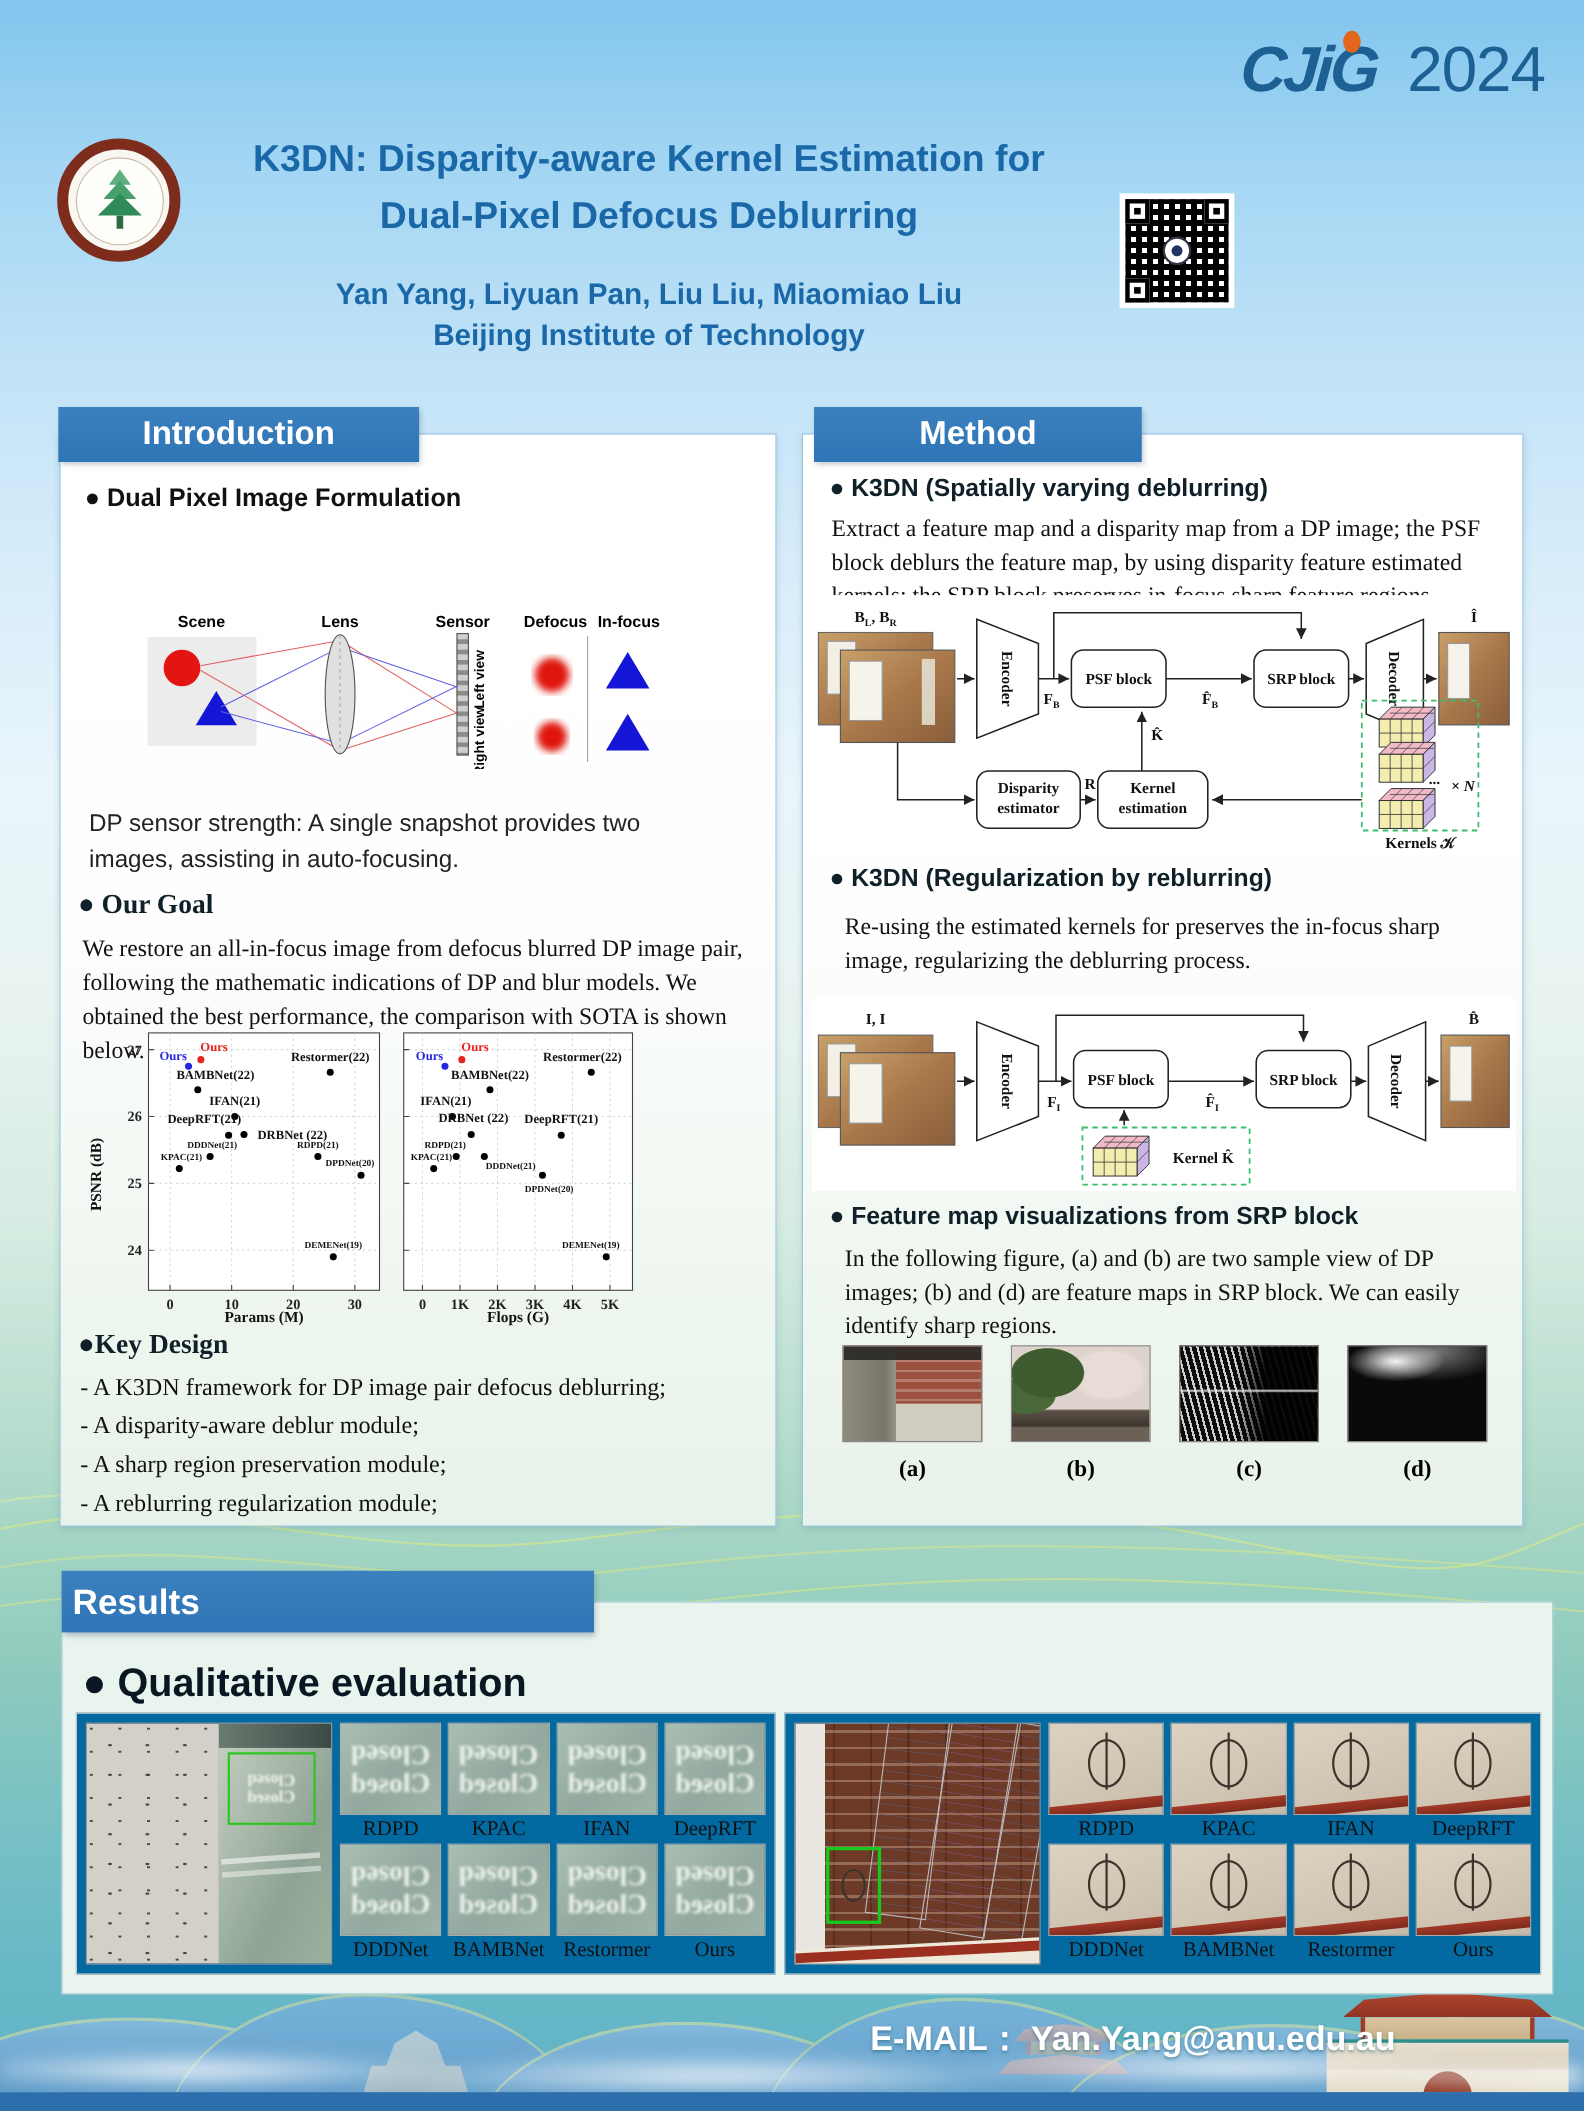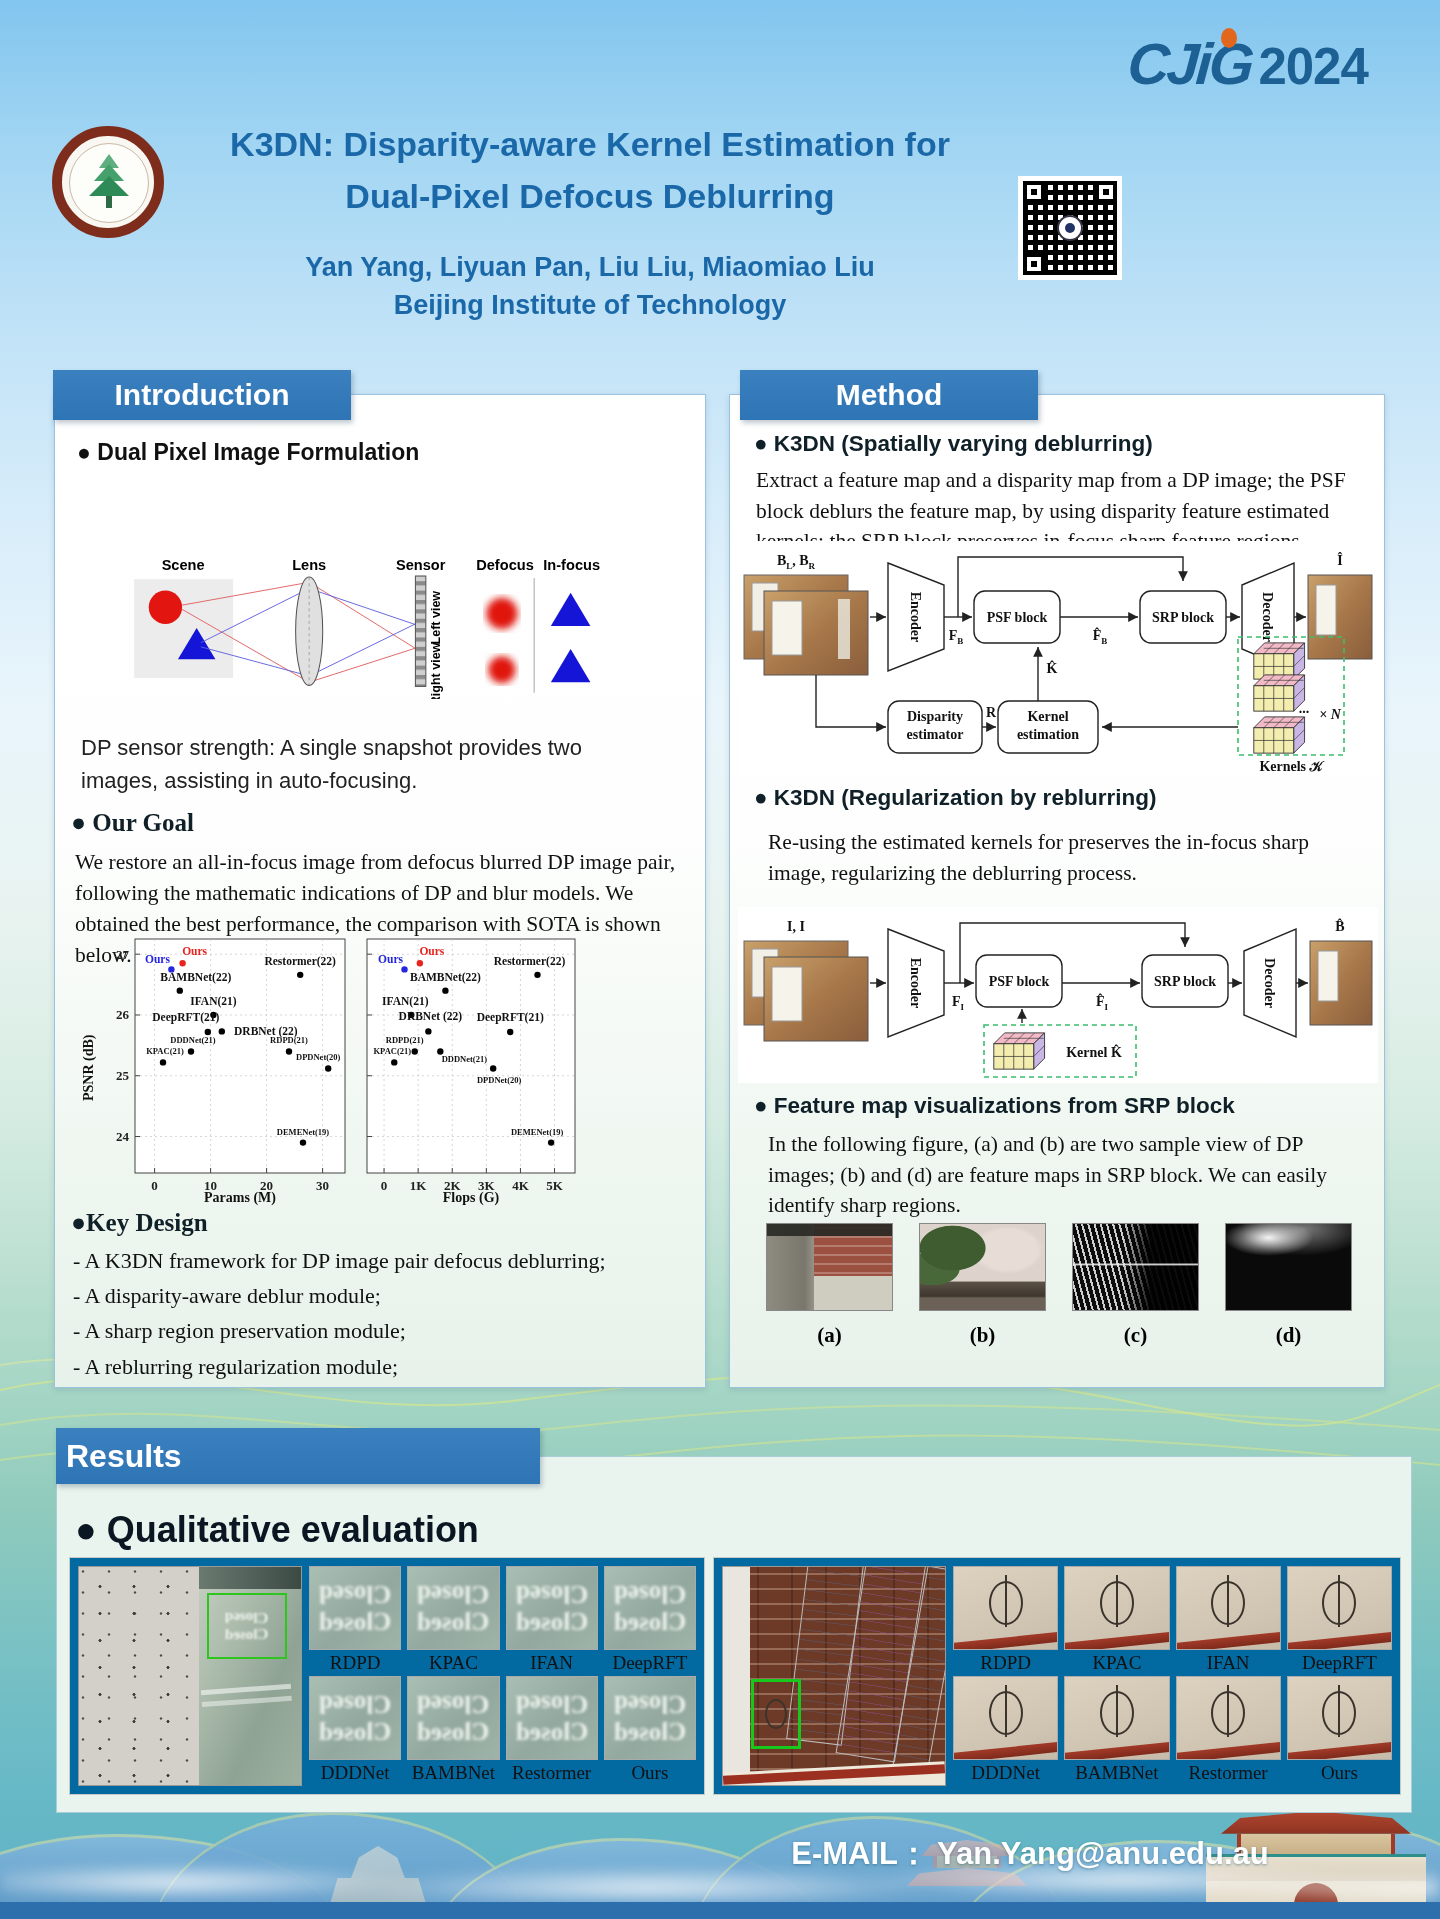--- a/index.html
+++ b/index.html
@@ -44,42 +44,42 @@
   .bit-inner{position:absolute;left:7px;top:7px;width:78px;height:78px;border-radius:50%;background:#fdfdf9;border:1px solid #c9b9a8;overflow:hidden;}
   .bit-tree{position:absolute;left:50%;top:10px;transform:translateX(-50%);width:0;height:0;}
   .tri{position:absolute;transform:translateX(-50%);width:0;height:0;border-left-style:solid;border-right-style:solid;border-left-color:transparent;border-right-color:transparent;}
   .t1{left:0;top:0;border-left-width:10px;border-right-width:10px;border-bottom:14px solid #5fae7f;}
   .t2{left:0;top:10px;border-left-width:15px;border-right-width:15px;border-bottom:17px solid #46a06c;}
   .t3{left:0;top:22px;border-left-width:20px;border-right-width:20px;border-bottom:20px solid #2e8b57;}
   .bit-trunk{position:absolute;left:50%;top:52px;transform:translateX(-50%);width:6px;height:12px;background:#2e6b45;}
   .cjig{position:absolute;left:1128px;top:30px;width:300px;height:80px;z-index:2;color:#1c6094;white-space:nowrap;}
   .cjig-word{font-size:58px;font-weight:bold;font-style:italic;letter-spacing:-3px;display:inline-block;transform:skewX(-4deg);}
   .cjig-dot{position:absolute;left:93px;top:-2px;width:16px;height:20px;border-radius:50%;background:#e2661c;}
-  .cjig-year{font-size:51px;font-weight:bold;margin-left:7px;letter-spacing:-1px;}
+  .cjig-year{font-size:58px;font-weight:normal;margin-left:28px;letter-spacing:-1px;}
   .title{position:absolute;left:170px;top:118px;width:840px;text-align:center;color:#1a68a8;font-weight:bold;font-size:34px;line-height:52px;z-index:2;}
   .authors{position:absolute;left:170px;top:252px;width:840px;text-align:center;color:#1a68a8;font-weight:bold;font-size:27px;z-index:2;}
   .affil{position:absolute;left:170px;top:290px;width:840px;text-align:center;color:#1a68a8;font-weight:bold;font-size:27px;z-index:2;}
   .qr{position:absolute;left:1018px;top:176px;width:104px;height:104px;background-color:#fff;border:5px solid #fff;box-sizing:border-box;z-index:2;
     background-image:
       repeating-linear-gradient(0deg,#000 0 5px,transparent 5px 10px),
       repeating-linear-gradient(90deg,#000 0 5px,transparent 5px 10px);}
   .qr .fp{position:absolute;width:22px;height:22px;border:4px solid #000;background:#fff;box-sizing:border-box;}
   .qr .fp::after{content:"";position:absolute;left:4px;top:4px;width:6px;height:6px;background:#000;}
   .fp.a{left:0;top:0;} .fp.b{right:0;top:0;} .fp.c{left:0;bottom:0;}
   .qr .ctr{position:absolute;left:50%;top:50%;transform:translate(-50%,-50%);width:26px;height:26px;border-radius:50%;background:#fff;border:2px solid #334;box-sizing:border-box;}
   .qr .ctr::after{content:"";position:absolute;left:6px;top:6px;width:10px;height:10px;border-radius:50%;background:#236;}
 
   
   .panel{position:absolute;top:394px;height:994px;background:linear-gradient(180deg,#ffffff 0%,#fdfefd 45%,#f0f7f1 75%,#e7f2ea 100%);
     border:1px solid #9cc3de;box-sizing:border-box;z-index:2;box-shadow:0 2px 6px rgba(60,100,130,.18);}
   .intro-panel{left:54px;width:652px;}
   .method-panel{left:729px;width:656px;}
   .tab{position:absolute;background:linear-gradient(180deg,#3b80bf,#2e75b5);color:#fff;font-weight:bold;font-size:30px;
     display:flex;align-items:center;justify-content:center;z-index:3;box-shadow:2px 3px 5px rgba(40,70,100,.3);}
-  .intro-tab{left:-2px;top:-25px;width:298px;height:50px;text-align:center;}
+  .intro-tab{left:-2px;top:-25px;width:328px;height:50px;text-align:center;}
   .method-tab{left:10px;top:-25px;width:298px;height:50px;}
 
   
   .ih1{position:absolute;left:22px;top:44px;font-size:23px;font-weight:bold;color:#111;}
   .ip1{position:absolute;left:24px;top:74px;width:580px;font-size:22px;line-height:2.05;color:#222;margin:0;}
   .dp-diagram{position:absolute;left:50px;top:158px;width:500px;height:146px;}
   .ip2{position:absolute;left:26px;top:336px;width:580px;font-size:22px;line-height:1.5;color:#222;margin:0;}
   .ih2{position:absolute;left:16px;top:414px;font-size:25px;font-weight:bold;color:#102028;}
   .ip3{position:absolute;left:20px;top:452px;width:608px;font-size:21.5px;line-height:1.44;color:#111;margin:0;}
   .charts{position:absolute;left:26px;top:528px;width:560px;height:290px;display:flex;align-items:center;}

